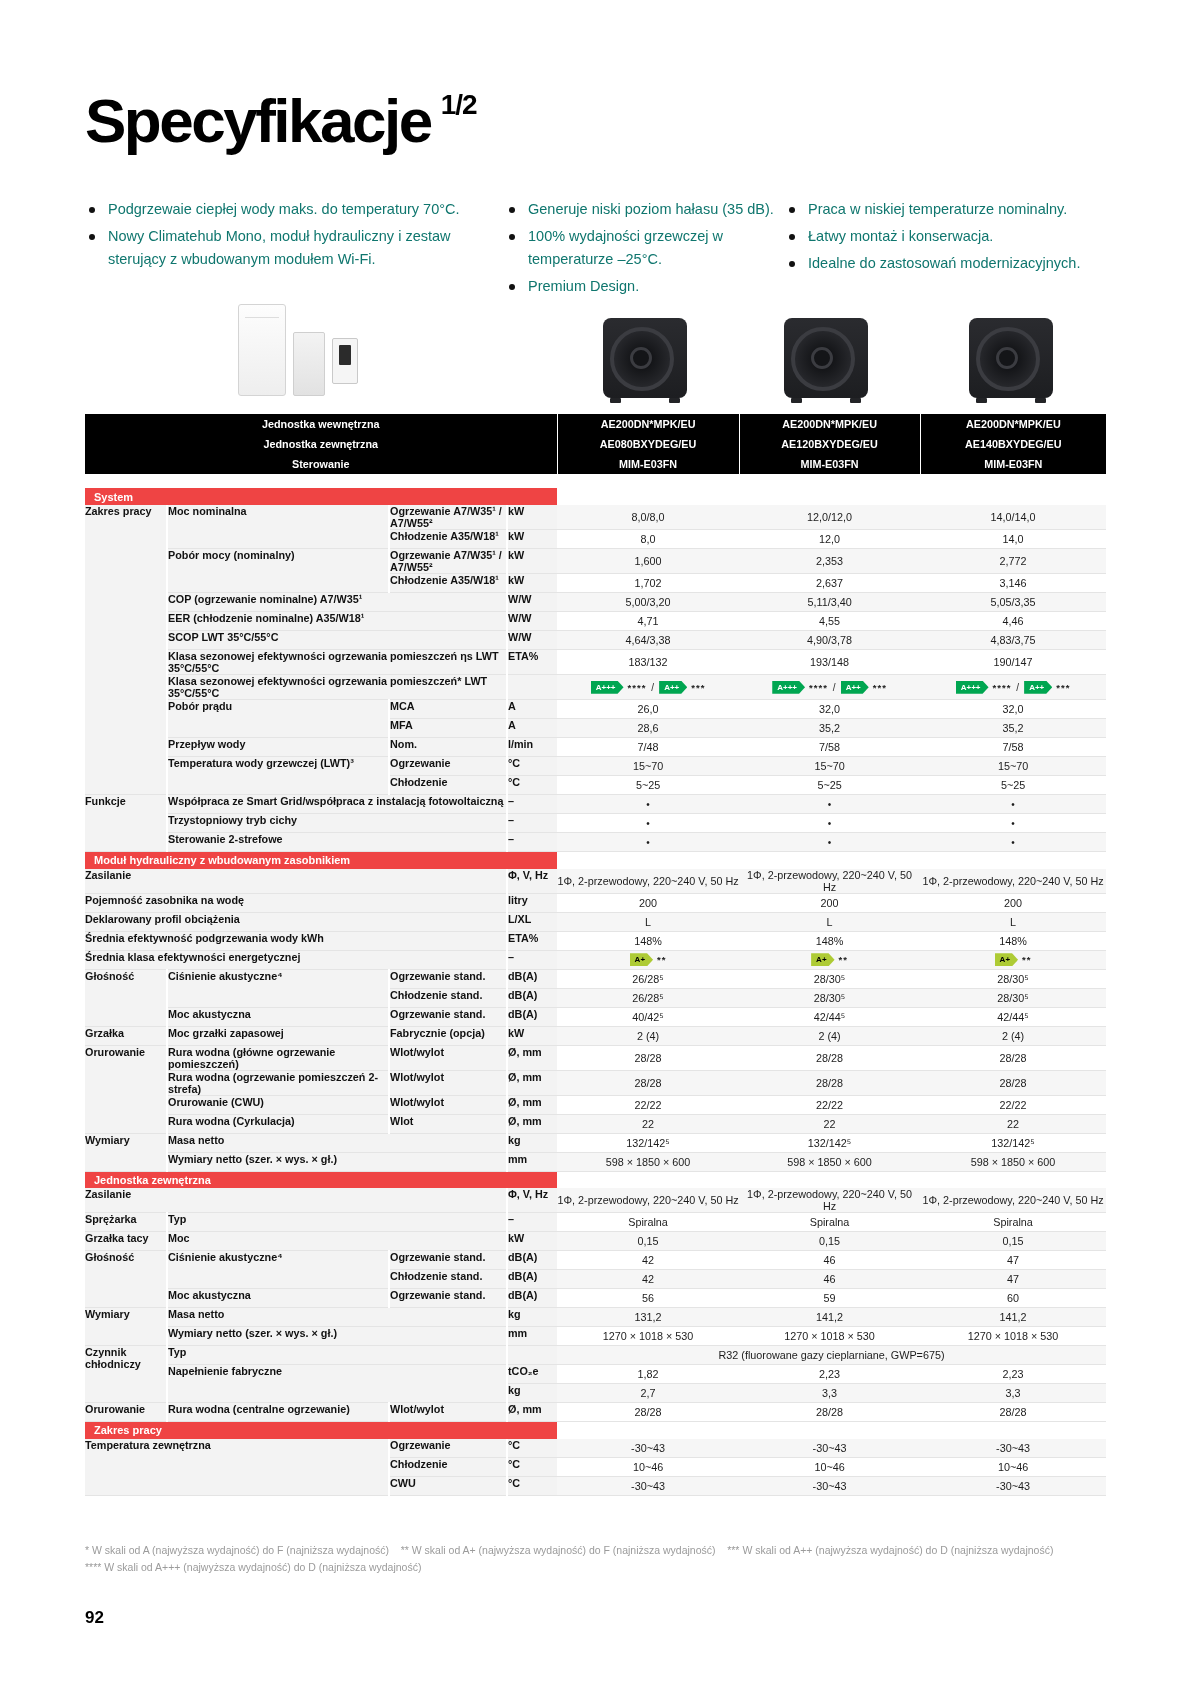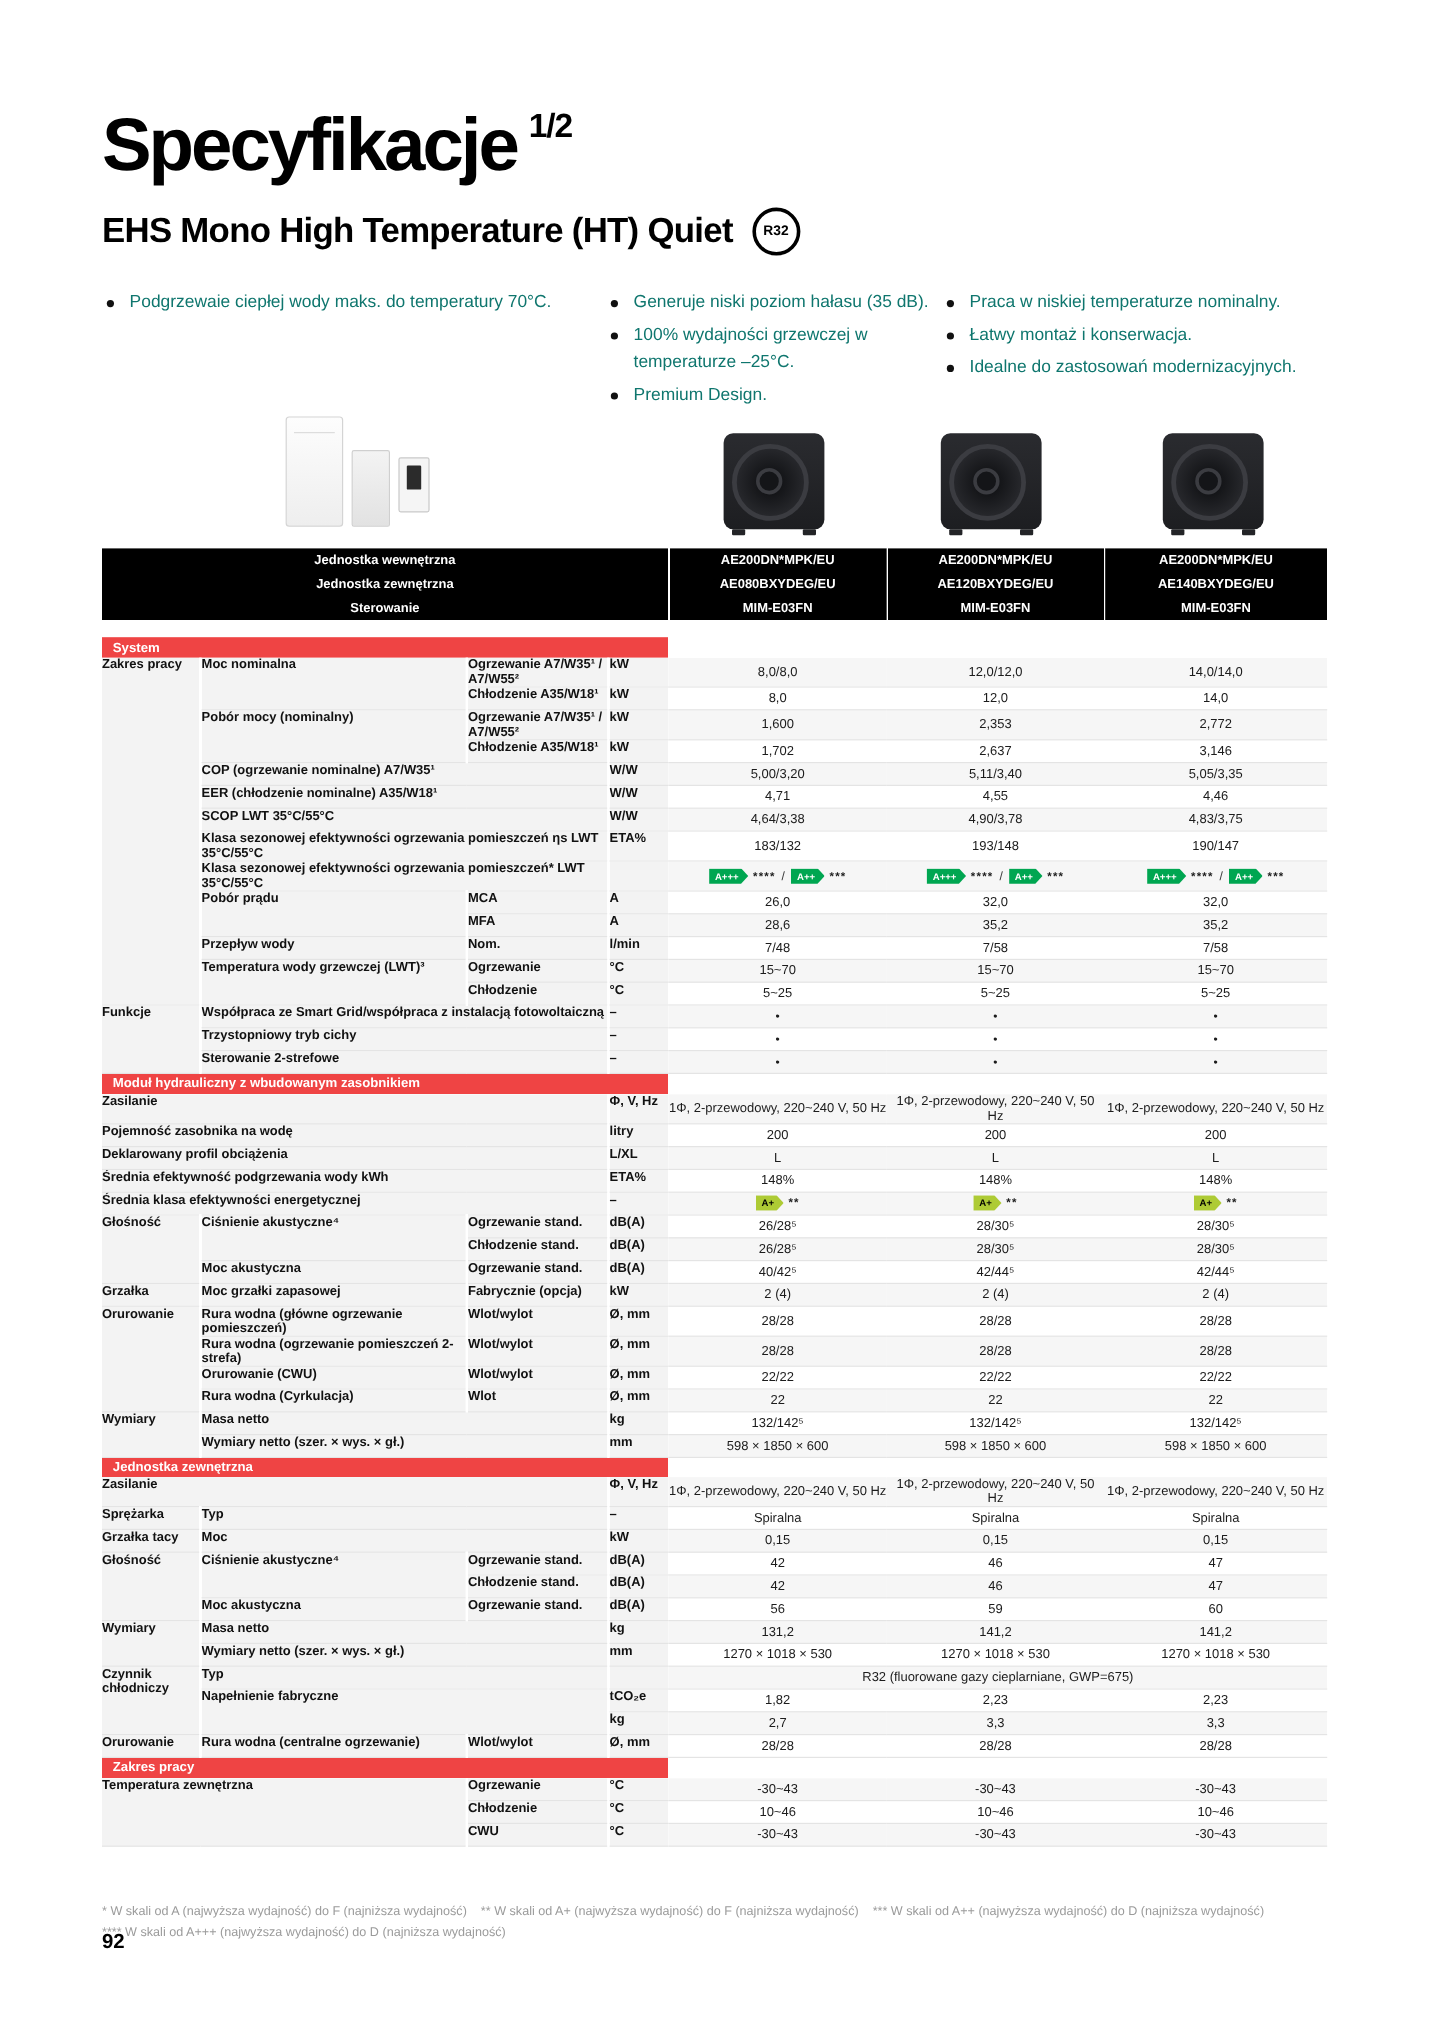--- a/index.html
+++ b/index.html
@@ -68,28 +68,25 @@
 </style>
 </head>
 <body>
 
 <div class="page">
 
   <div class="title-row">
     <span class="title">Specyfikacje</span><span class="title-frac">1/2</span>
   </div>
 
-  <div class="subtitle-row">
-    <span class="subtitle">EHS Mono High Temperature (HT) Quiet</span>
-    <span class="r32">R32</span>
-  </div>
 
   <div class="features">
     <ul class="fcol fcol1">
         <li>Podgrzewaie ciepłej wody maks. do temperatury 70°C.</li>
+        <li>Nowy Climatehub Mono, moduł hydrauliczny i zestaw sterujący z wbudowanym modułem Wi-Fi.</li>
       </ul>
     <ul class="fcol fcol2">
         <li>Generuje niski poziom hałasu (35 dB).</li>
         <li>100% wydajności grzewczej w temperaturze –25°C.</li>
         <li>Premium Design.</li>
       </ul>
     <ul class="fcol fcol3">
         <li>Praca w niskiej temperaturze nominalny.</li>
         <li>Łatwy montaż i konserwacja.</li>
         <li>Idealne do zastosowań modernizacyjnych.</li>

